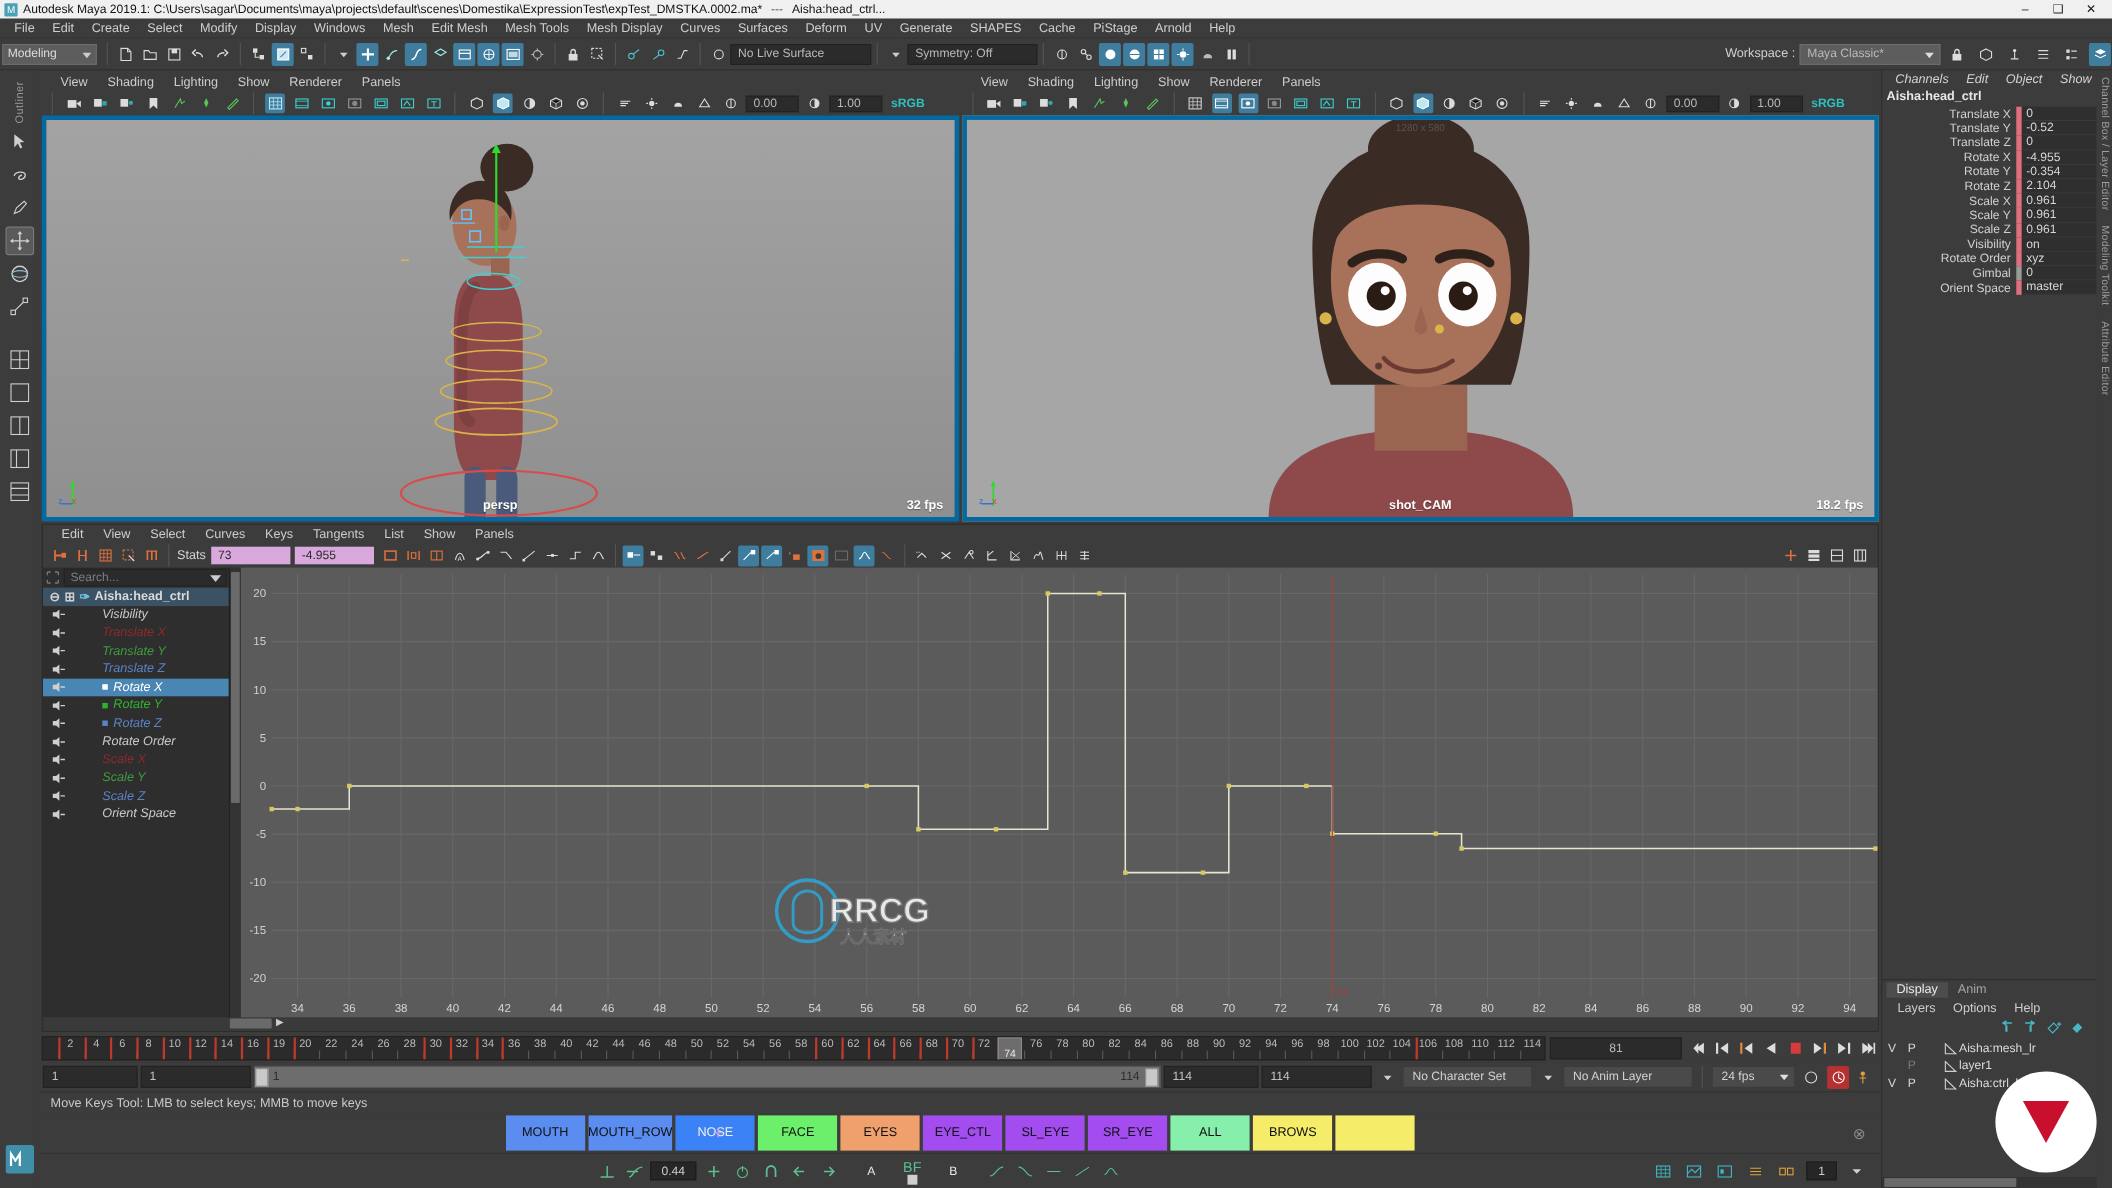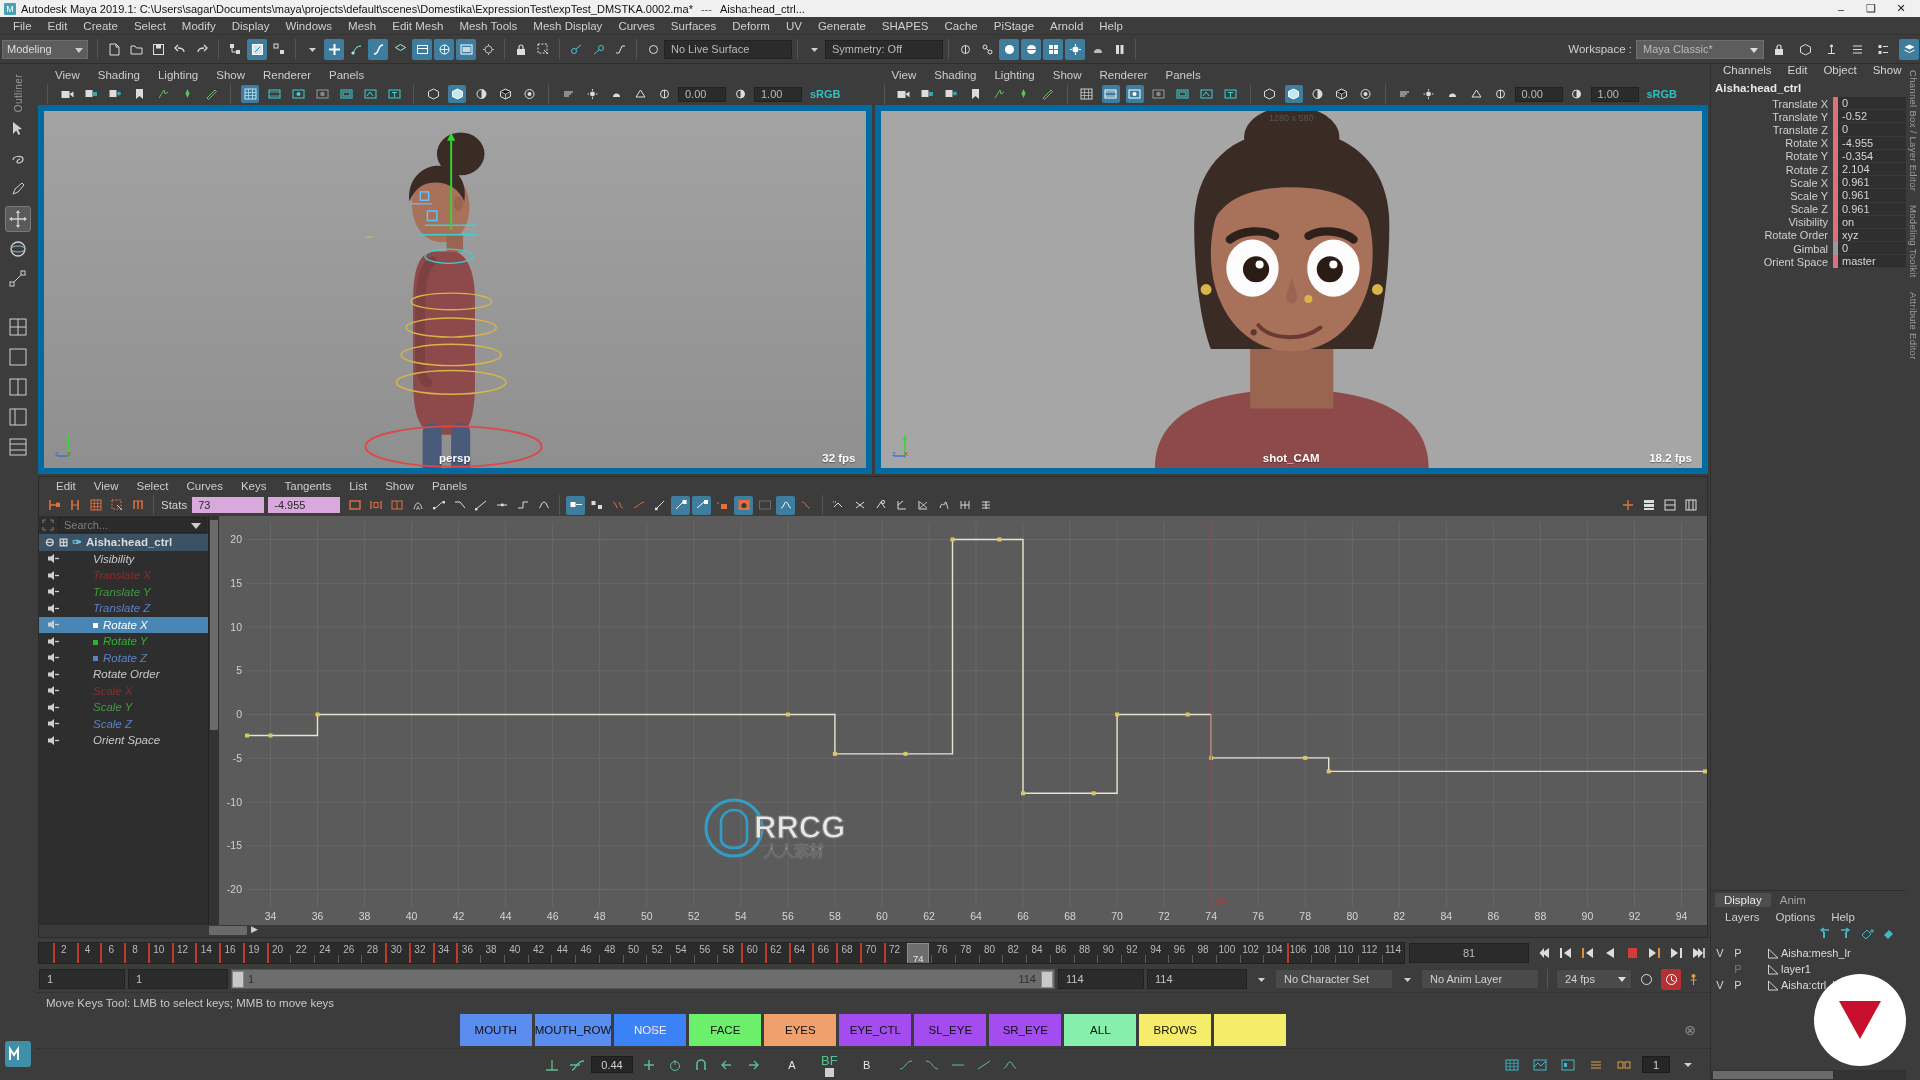--- a/index.html
+++ b/index.html
@@ -39,21 +39,21 @@
 
   .center { flex:1; display:flex; flex-direction:column; min-width:0; }
 
   
   .viewrow { height:410px; display:flex; gap:3px; padding:2px 2px 0 2px; flex:none; }
   .vp { flex:1; display:flex; flex-direction:column; background:#3c3c3c; min-width:0; position:relative; }
   .vpmenu { height:17px; display:flex; align-items:center; font-size:11.5px; color:#cdcdcd; padding-left:8px; }
   .vpmenu span{ padding:0 9px; }
   .vptools { height:22px; display:flex; align-items:center; gap:4px; padding-left:4px; }
   .vptools .ibtn{ width:18px;height:18px; }
-  .canvas { flex:1; position:relative; overflow:hidden; background:#9a9a9a; border:6px solid #0369a1; }
+  .canvas { flex:1; position:relative; overflow:hidden; background:#9a9a9a; border:4px solid #0369a1; }
   .axisgiz { position:absolute; left:10px; bottom:8px; width:30px; height:30px; }
   .vplabel { position:absolute; bottom:4px; left:50%; transform:translateX(-50%); font-size:11.5px; font-weight:bold; color:#fff; text-shadow:0 1px 1px #0006;}
   .fpslabel { position:absolute; bottom:4px; right:10px; font-size:11.5px; font-weight:bold; color:#fff; text-shadow:0 1px 1px #0006;}
   .resLabel { position:absolute; top:2px; left:50%; transform:translateX(-50%); font-size:9px; color:#555; }
 
   
   .graphed { flex:1; display:flex; flex-direction:column; background:#3c3c3c; margin:2px; min-height:0; border:1px solid #2b2b2b;}
   .gemenu { height:17px; display:flex; align-items:center; font-size:11.5px; padding-left:8px; color:#cdcdcd; }
   .gemenu span{ padding:0 9px; }
   .getools { height:22px; display:flex; align-items:center; padding-left:4px; gap:0; }
@@ -109,21 +109,21 @@
   .plusicon { position:absolute; left:612px; color:#c9a0dc; font-size:17px; }
   .closeX { position:absolute; right:14px; color:#8a8a8a; font-size:14px; }
 
   
   .animshelf { height:32px; background:#3c3c3c; display:flex; align-items:center; gap:6px; flex:none; padding:0 8px; position:relative; border-top:1px solid #333;}
   .animshelf .ib { width:20px;height:22px;display:flex;align-items:center;justify-content:center;color:#bdbdbd;}
   .valbox { width:42px;height:17px;background:#262626;border:1px solid #1d1d1d;color:#cfcfcf;font-size:11px;display:flex;align-items:center;justify-content:center;}
 
   
   .rightpanel { width:196px; background:#3c3c3c; display:flex; flex-direction:column; flex:none; border-left:1px solid #2e2e2e;}
-  .rtabs { height:16px; display:flex; font-size:11.5px; color:#d2d2d2; padding-left:4px; gap:0;}
+  .rtabs { height:16px; display:flex; align-items:center; font-size:11.5px; color:#d2d2d2; padding-left:4px; gap:0;font-style:italic;}
   .rtabs span{ padding:0 8px; }
   .objname { font-size:11.5px; font-weight:bold; color:#e8e8e8; padding:2px 0 3px 4px; }
   .cbrow { height:13.2px; display:flex; align-items:center; font-size:11px; }
   .cbrow .lbl { flex:1; text-align:right; color:#d0d0d0; padding-right:5px; white-space:nowrap;}
   .cbrow .marker { width:5px; height:13.2px; background:#e06f7e; }
   .cbrow .val { width:68px; background:#2f2f2f; color:#d6d6d6; height:13.2px; display:flex; align-items:center; padding-left:4px; border-bottom:1px solid #3a3a3a;}
   .cbfill { flex:1; }
   .layerpanel { height:190px; display:flex; flex-direction:column; border-top:1px solid #2e2e2e; }
   .ltabs { height:17px; display:flex; align-items:center; font-size:11.5px; padding-left:4px;}
   .ltabs .t { padding:1px 9px; color:#a5a5a5; }

